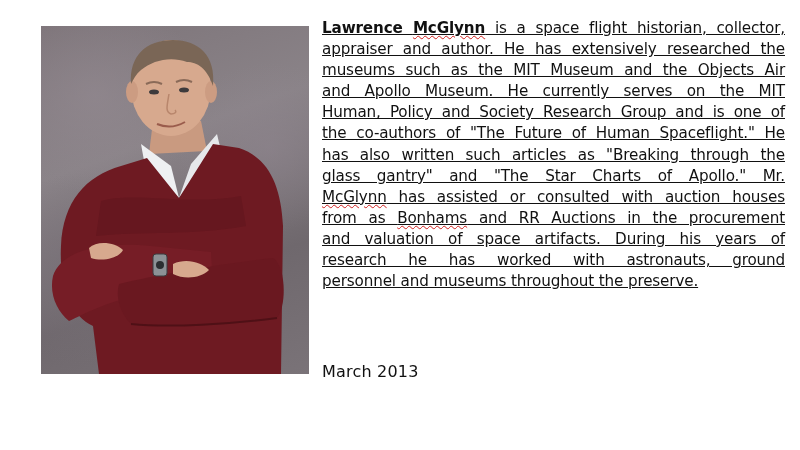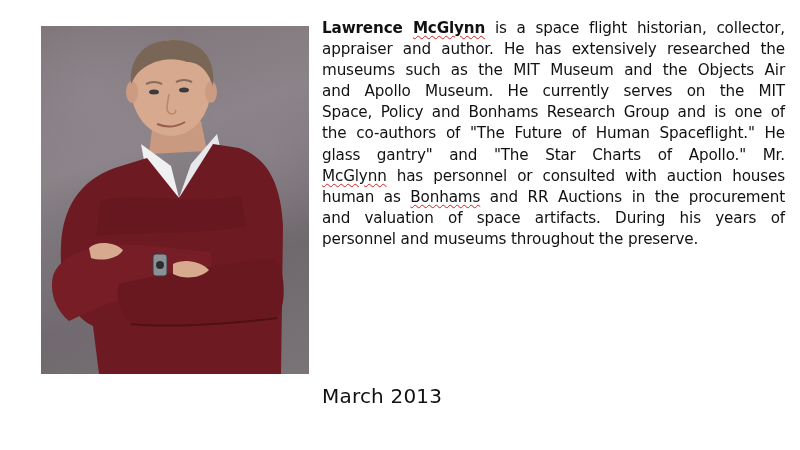--- a/index.html
+++ b/index.html
@@ -30,20 +30,21 @@
     }
     .photo svg { position: absolute; left: 0; top: 0; }
     .bio {
       position: absolute;
       left: 322px;
       top: 18px;
       width: 463px;
       font-size: 15.2px;
       line-height: 21.1px;
       letter-spacing: -0.15px;
+      text-decoration: underline;
     }
     .line {
       display: block;
       text-align: justify;
       text-align-last: justify;
       white-space: nowrap;
       height: 21.1px;
     }
     .line.last {
       text-align-last: left;
@@ -51,22 +52,22 @@
     .line span { white-space: normal; }
     .bold { font-weight: bold; }
     .spell {
       text-decoration: underline wavy #d02020;
       text-decoration-thickness: 1px;
       text-underline-offset: 2px;
     }
     .date {
       position: absolute;
       left: 322px;
-      top: 384px;
-      font-size: 20px;
+      top: 362px;
+      font-size: 16px;
       letter-spacing: 0.2px;
       color: #111111;
     }
   </style>
 </head>
 <body>
 
 <div class="photo" role="img" aria-label="Portrait of Lawrence McGlynn in a maroon V-neck sweater over a white collared shirt, arms crossed, against a mottled gray backdrop">
   <svg width="268" height="348" viewBox="0 0 268 348" xmlns="http://www.w3.org/2000/svg">
 
@@ -105,22 +106,24 @@
 
     <path d="M116 98 Q130 104 144 96" stroke="#9a5c4c" stroke-width="2" fill="none"></path>
   </svg>
 </div>
 
 <div class="bio">
   <div class="line"><span><b class="bold">Lawrence </b><b class="bold spell">McGlynn</b><span> is a space flight historian, collector,</span></span></div>
   <div class="line"><span>appraiser and author. He has extensively researched the</span></div>
   <div class="line"><span>museums such as the MIT Museum and the Objects Air</span></div>
   <div class="line"><span>and Apollo Museum. He currently serves on the MIT</span></div>
-  <div class="line"><span>Space, Policy and Bonhams Research Group and is one of</span></div>
+  <div class="line"><span>Human, Policy and Society Research Group and is one of</span></div>
   <div class="line"><span>the co-authors of "The Future of Human Spaceflight." He</span></div>
+  <div class="line"><span>has also written such articles as "Breaking through the</span></div>
   <div class="line"><span>glass gantry" and "The Star Charts of Apollo." Mr.</span></div>
-  <div class="line"><span><span class="spell">McGlynn</span><span> has personnel or consulted with auction houses</span></span></div>
-  <div class="line"><span><span>human as </span><span class="spell">Bonhams</span><span> and RR Auctions in the procurement</span></span></div>
+  <div class="line"><span><span class="spell">McGlynn</span><span> has assisted or consulted with auction houses</span></span></div>
+  <div class="line"><span><span>from as </span><span class="spell">Bonhams</span><span> and RR Auctions in the procurement</span></span></div>
   <div class="line"><span>and valuation of space artifacts. During his years of</span></div>
+  <div class="line"><span>research he has worked with astronauts, ground</span></div>
   <div class="line last"><span>personnel and museums throughout the preserve.</span></div>
 </div>
 
 <div class="date">March 2013</div>
 
 </body></html>

